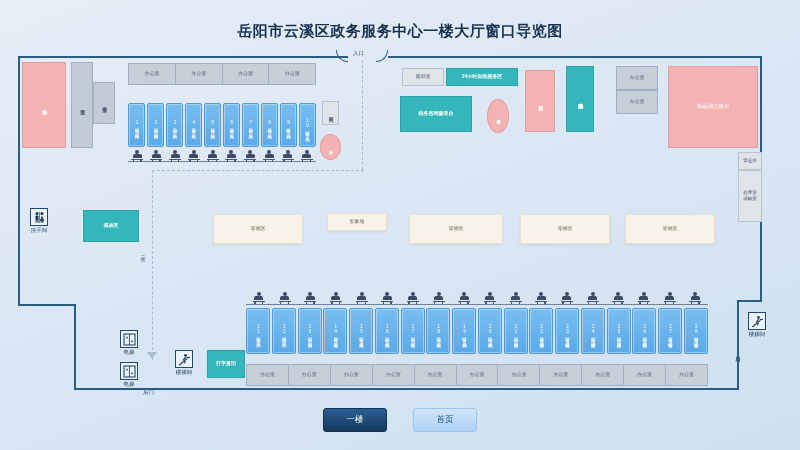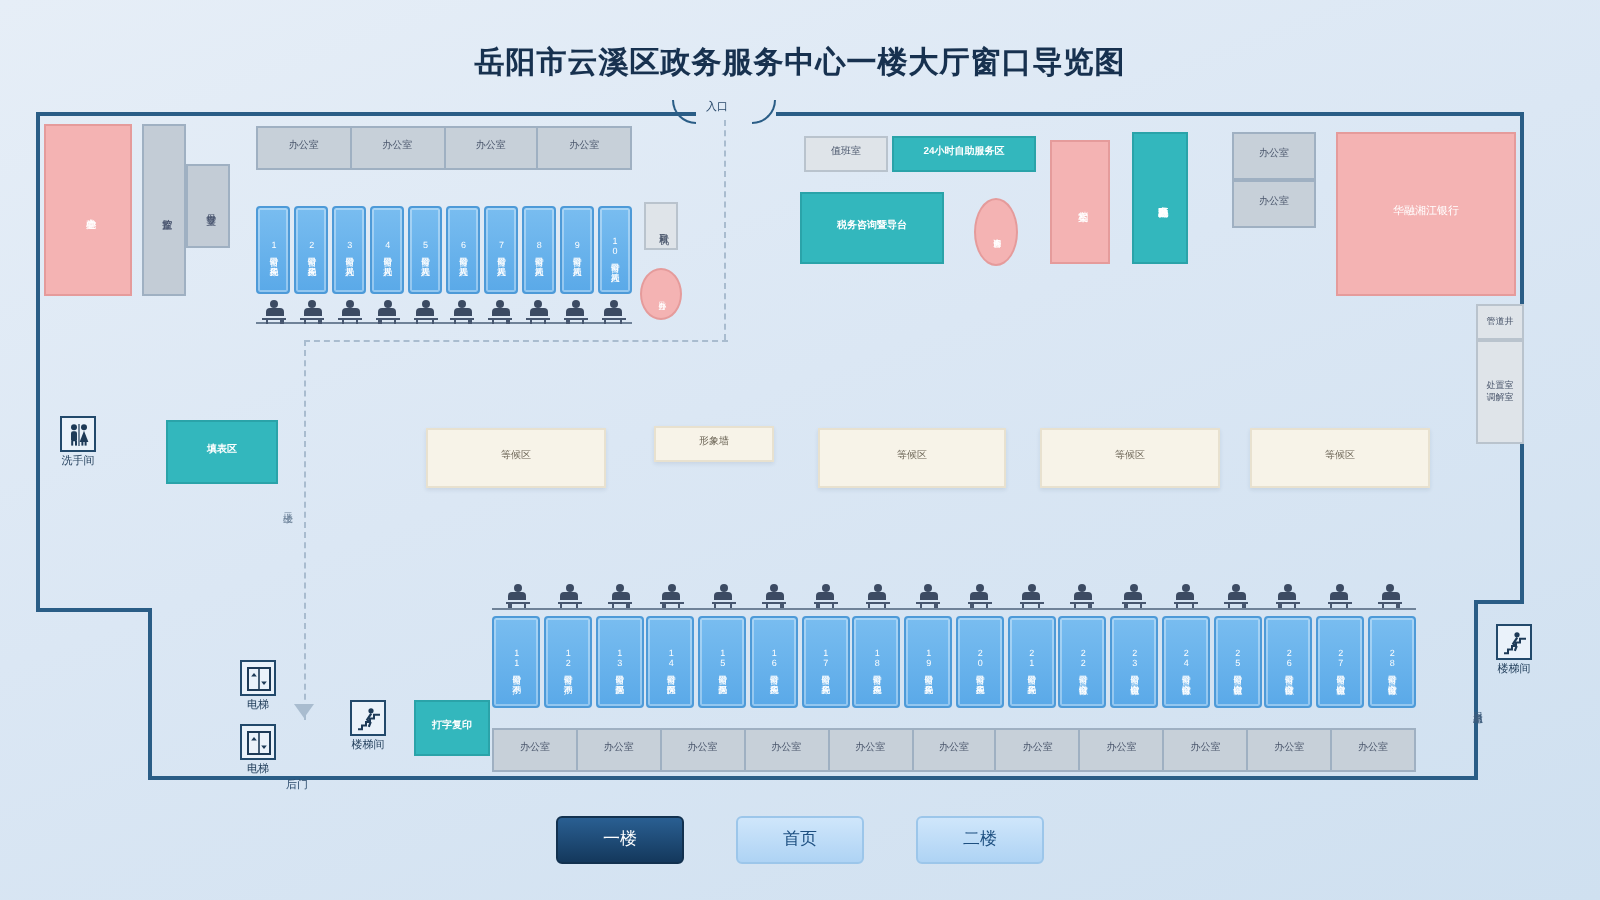--- a/index.html
+++ b/index.html
@@ -613,18 +613,15 @@
       </div>
     </div>
 
   <div id="nav">
       <div class="navbtn active">
         <span>一楼</span>
       </div>
       <div class="navbtn">
         <span>首页</span>
       </div>
-      <div class="navbtn">
-        <span>二楼</span>
-      </div>
     </div>
 
 </div>
 
 </body></html>

